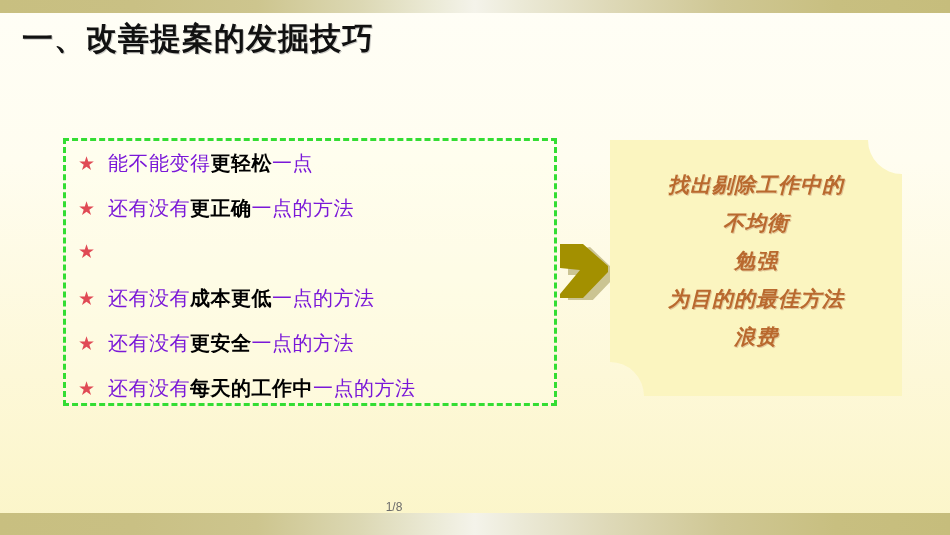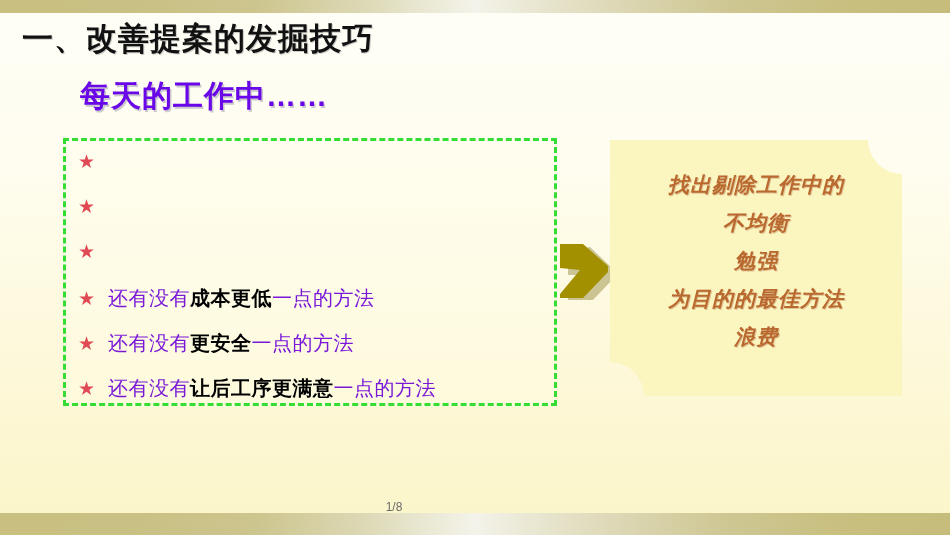--- a/index.html
+++ b/index.html
@@ -149,50 +149,51 @@
 </style>
 </head>
 <body>
 
 <div class="slide">
 
   <div class="band band-top"></div>
 
   <div class="title">一、改善提案的发掘技巧</div>
 
-  <div class="subtitle">每天的工作中……</div>
 
   <div class="list-box">
     <div class="list-inner">
 
       <div class="bullet-row">
         <span class="star">★</span>
-      </div>
-
-      <div class="bullet-row">
-        <span class="star">★</span>
+        <span class="bullet-text"><span>能不能变得</span><b>更轻松</b><span>一点</span></span>
+      </div>
+
+      <div class="bullet-row">
+        <span class="star">★</span>
+        <span class="bullet-text"><span>还有没有</span><b>更正确</b><span>一点的方法</span></span>
       </div>
 
       <div class="bullet-row">
         <span class="star">★</span>
       </div>
 
       <div class="bullet-row">
         <span class="star">★</span>
         <span class="bullet-text"><span>还有没有</span><b>成本更低</b><span>一点的方法</span></span>
       </div>
 
       <div class="bullet-row">
         <span class="star">★</span>
         <span class="bullet-text"><span>还有没有</span><b>更安全</b><span>一点的方法</span></span>
       </div>
 
       <div class="bullet-row">
         <span class="star">★</span>
-        <span class="bullet-text"><span>还有没有</span><b>让后工序更满意</b><span>一点的方法</span></span>
+        <span class="bullet-text"><span>还有没有</span><b>每天的工作中</b><span>一点的方法</span></span>
       </div>
 
     </div>
   </div>
 
   <div class="arrow">
     <svg width="54" height="58" viewBox="0 0 54 58">
       <polygon points="7,6 7,30 25,30 7,52 7,58 29,58 54,32 54,26 29,2" fill="rgba(110,95,0,0.35)" transform="translate(3,3)"></polygon>
       <polygon points="2,2 2,26 22,28 2,52 2,56 25,56 50,30 50,24 25,2" fill="#a39000"></polygon>
     </svg>

